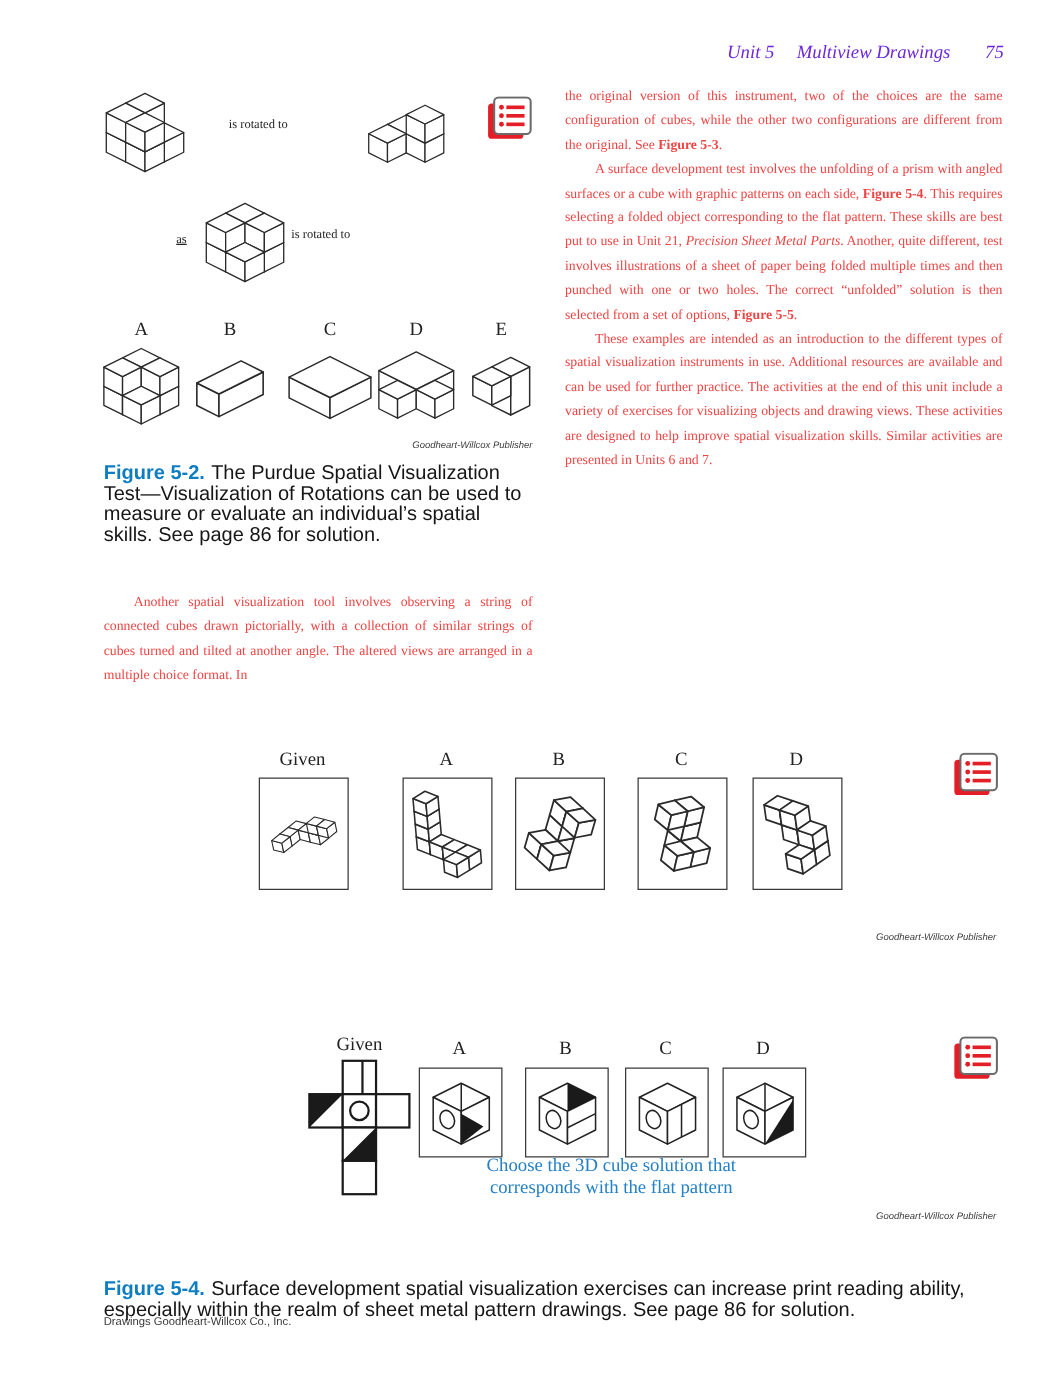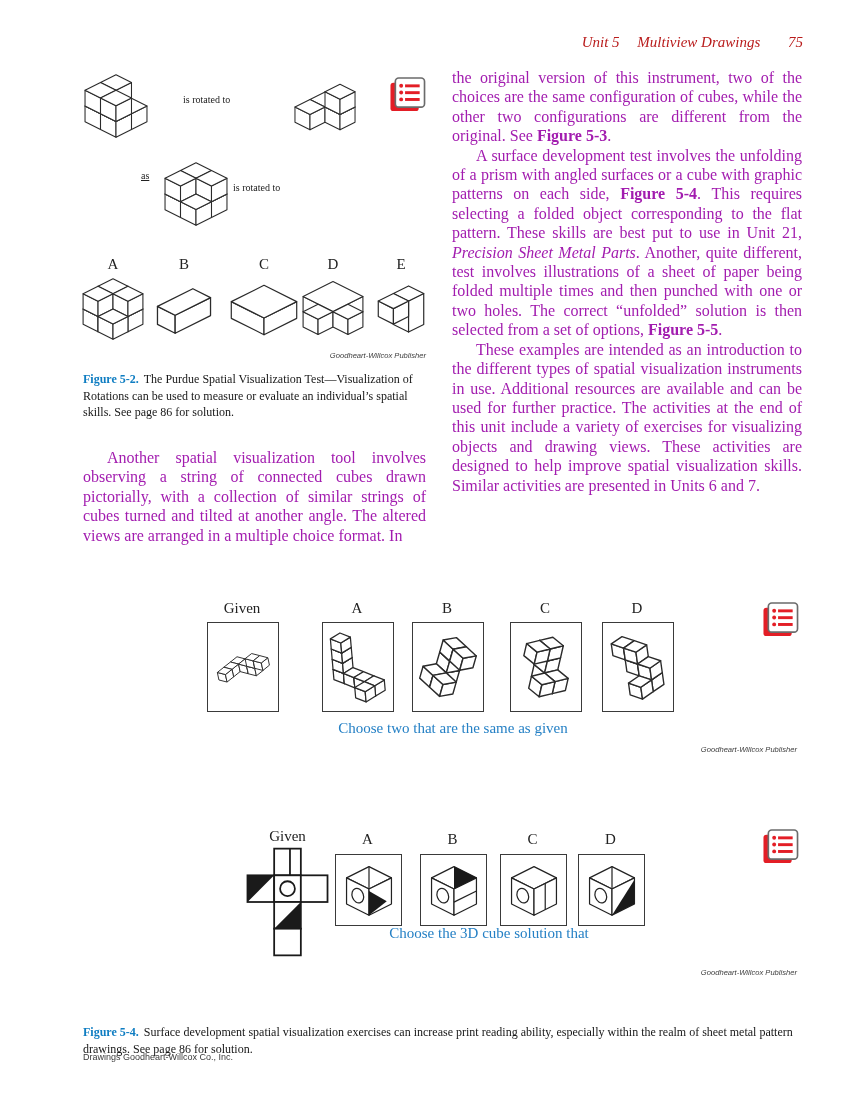--- a/index.html
+++ b/index.html
@@ -1,28 +1,28 @@
 <!DOCTYPE html>
 <html><head>
 <meta charset="utf-8">
 <style>
   html,body{margin:0;padding:0;background:#e9e9e9;}
   .page{position:relative;width:849px;height:1100px;background:#ffffff;margin:0 auto;
         font-family:"Liberation Serif",serif;color:#231f20;overflow:hidden;}
   .abs{position:absolute;}
   
-  .header{top:34px;right:46px;font-style:italic;font-size:15px;color:#b91c1c;}
+  .header{top:34px;right:46px;font-style:italic;font-size:15px;color:#6d28d9;}
   .header span{margin-left:14px;}
   .header .pgnum{margin-left:24px;}
   
-  .bodytext{font-size:16px;line-height:19.4px;text-align:justify;color:#a21caf;}
+  .bodytext{font-size:11px;line-height:19.4px;text-align:justify;color:#ef4444;}
   .bodytext p{margin:0;}
   .bodytext p.indent{text-indent:24px;}
   
-  .caption{font-family:Liberation Serif, serif;font-size:12px;line-height:16.6px;color:#161616;margin:0;}
+  .caption{font-family:Liberation Sans, sans-serif;font-size:16px;line-height:16.6px;color:#161616;margin:0;}
   .figlabel{color:#0f7dc2;font-weight:bold;margin-right:5px;}
   .credit{font-family:"Liberation Sans",sans-serif;font-style:italic;font-size:7.6px;color:#3d3d3d;text-align:right;}
   
   .optlabel{font-size:15px;color:#222;text-align:center;line-height:16px;}
   .blue{color:#2580c5;font-size:15px;line-height:17px;text-align:center;}
   .rotlabel{font-size:10px;color:#222;}
   
   .f3col{text-align:center;}
   .f3box{border:1.2px solid #3a3a3a;background:#fff;display:flex;align-items:center;justify-content:center;margin-top:6px;}
   .f4box{border:1.2px solid #3a3a3a;background:#fff;display:flex;align-items:center;justify-content:center;margin-top:7px;}
@@ -85,21 +85,21 @@
       <rect x="1" y="6" width="29" height="29" rx="3" fill="#e31e26"></rect>
       <rect x="6" y="1" width="30" height="30" rx="3.5" fill="#ffffff" stroke="#6b6b6b" stroke-width="1.7"></rect>
       <circle cx="12" cy="9" r="2" fill="#e31e26"></circle>
         <rect x="16" y="7.6" width="15" height="3" fill="#e31e26"></rect>
       <circle cx="12" cy="16" r="2" fill="#e31e26"></circle>
         <rect x="16" y="14.6" width="15" height="3" fill="#e31e26"></rect>
       <circle cx="12" cy="23" r="2" fill="#e31e26"></circle>
         <rect x="16" y="21.6" width="15" height="3" fill="#e31e26"></rect>
     </svg>
 
-    <div class="abs rotlabel" style="left:58px;top:100px;text-decoration:underline;">as</div>
+    <div class="abs rotlabel" style="left:58px;top:116px;text-decoration:underline;">as</div>
     <svg class="abs poly" style="left:80px;top:88px;width:66px;height:72px;" viewBox="-34.1 -34.74 68.2 68.84">
         <polygon points="-16.0,8.0 0.0,16.0 0.0,-0.3 -16.0,-8.3" fill="#fff" stroke="#2b2b2b" stroke-width="1.1" stroke-linejoin="round"></polygon>
         <polygon points="16.0,8.0 0.0,16.0 0.0,-0.3 16.0,-8.3" fill="#fff" stroke="#2b2b2b" stroke-width="1.1" stroke-linejoin="round"></polygon>
         <polygon points="0.0,-16.3 16.0,-8.3 0.0,-0.3 -16.0,-8.3" fill="#fff" stroke="#2b2b2b" stroke-width="1.1" stroke-linejoin="round"></polygon>
         <polygon points="-16.0,-8.3 0.0,-0.3 0.0,-16.6 -16.0,-24.6" fill="#fff" stroke="#2b2b2b" stroke-width="1.1" stroke-linejoin="round"></polygon>
         <polygon points="16.0,-8.3 0.0,-0.3 0.0,-16.6 16.0,-24.6" fill="#fff" stroke="#2b2b2b" stroke-width="1.1" stroke-linejoin="round"></polygon>
         <polygon points="0.0,-32.6 16.0,-24.6 0.0,-16.6 -16.0,-24.6" fill="#fff" stroke="#2b2b2b" stroke-width="1.1" stroke-linejoin="round"></polygon>
         <polygon points="0.0,16.0 16.0,24.0 16.0,7.7 0.0,-0.3" fill="#fff" stroke="#2b2b2b" stroke-width="1.1" stroke-linejoin="round"></polygon>
         <polygon points="32.0,16.0 16.0,24.0 16.0,7.7 32.0,-0.3" fill="#fff" stroke="#2b2b2b" stroke-width="1.1" stroke-linejoin="round"></polygon>
         <polygon points="16.0,-8.3 32.0,-0.3 16.0,7.7 0.0,-0.3" fill="#fff" stroke="#2b2b2b" stroke-width="1.1" stroke-linejoin="round"></polygon>
@@ -185,21 +185,21 @@
           <polygon points="-14.0,-21.6 0.0,-14.6 -14.0,-7.6 -28.0,-14.6" fill="#fff" stroke="#2b2b2b" stroke-width="1.1" stroke-linejoin="round"></polygon>
         </svg>
     </div>
 
     <div class="abs credit" style="left:0;top:281px;width:343px;">Goodheart-Willcox Publisher</div>
 
     <p class="abs caption" style="left:0;top:301px;width:343px;">
       <span class="figlabel">Figure 5-2.</span><span>The Purdue Spatial Visualization Test—Visualization of Rotations can be used to measure or evaluate an individual’s spatial skills. See page 86 for solution.</span>
     </p>
 
-    <div class="abs bodytext" style="left:0;top:378px;width:343px;">
+    <div class="abs bodytext" style="left:0;top:403px;width:343px;">
       <p class="indent">Another spatial visualization tool involves observing a string of connected cubes drawn pictorially, with a collection of similar strings of cubes turned and tilted at another angle. The altered views are arranged in a multiple choice format. In</p>
     </div>
   </div>
 
   <div class="abs bodytext" style="left:452px;top:68px;width:350px;">
     <p><span>the original version of this instrument, two of the choices are the same configuration of cubes, while the other two configurations are different from the original. See </span><span style="font-weight: bold;">Figure 5-3</span><span>.</span></p>
     <p class="indent"><span>A surface development test involves the unfolding of a prism with angled surfaces or a cube with graphic patterns on each side, </span><span style="font-weight: bold;">Figure 5-4</span><span>. This requires selecting a folded object corresponding to the flat pattern. These skills are best put to use in Unit 21, </span><span style="font-style: italic;">Precision Sheet Metal Parts</span><span>. Another, quite different, test involves illustrations of a sheet of paper being folded multiple times and then punched with one or two holes. The correct “unfolded” solution is then selected from a set of options, </span><span style="font-weight: bold;">Figure 5-5</span><span>.</span></p>
     <p class="indent"><span>These examples are intended as an introduction to the different types of spatial visualization instruments in use. Additional resources are available and can be used for further practice. The activities at the end of this unit include a variety of exercises for visualizing objects and drawing views. These activities are designed to help improve spatial visualization skills. Similar activities are presented in Units 6 and 7.</span></p>
   </div>
 
@@ -348,21 +348,20 @@
       <rect x="1" y="6" width="29" height="29" rx="3" fill="#e31e26"></rect>
       <rect x="6" y="1" width="30" height="30" rx="3.5" fill="#ffffff" stroke="#6b6b6b" stroke-width="1.7"></rect>
       <circle cx="12" cy="9" r="2" fill="#e31e26"></circle>
         <rect x="16" y="7.6" width="15" height="3" fill="#e31e26"></rect>
       <circle cx="12" cy="16" r="2" fill="#e31e26"></circle>
         <rect x="16" y="14.6" width="15" height="3" fill="#e31e26"></rect>
       <circle cx="12" cy="23" r="2" fill="#e31e26"></circle>
         <rect x="16" y="21.6" width="15" height="3" fill="#e31e26"></rect>
     </svg>
 
-    <div class="abs blue" style="left:170px;top:122px;width:400px;">Choose two that are the same as given</div>
     <div class="abs credit" style="left:0;top:147px;width:714px;">Goodheart-Willcox Publisher</div>
   </div>
 
   <div class="abs" style="left:83px;top:825px;width:722px;height:215px;">
 
     <div class="abs f3col" style="left:162px;top:3px;width:85px;">
       <div class="optlabel">Given</div>
       <svg viewBox="-1.5 -1.5 84 111" style="width:83px;height:110px;margin-top:3px;">
         <g fill="#fff" stroke="#1a1a1a" stroke-width="1.8">
           <rect x="27" y="0" width="27" height="27"></rect>
@@ -448,20 +447,21 @@
       <circle cx="12" cy="9" r="2" fill="#e31e26"></circle>
         <rect x="16" y="7.6" width="15" height="3" fill="#e31e26"></rect>
       <circle cx="12" cy="16" r="2" fill="#e31e26"></circle>
         <rect x="16" y="14.6" width="15" height="3" fill="#e31e26"></rect>
       <circle cx="12" cy="23" r="2" fill="#e31e26"></circle>
         <rect x="16" y="21.6" width="15" height="3" fill="#e31e26"></rect>
     </svg>
 
     <div class="abs blue" style="left:256px;top:100px;width:300px;">
       <div>Choose the 3D cube solution that</div>
+      <div>corresponds with the flat pattern</div>
     </div>
     <div class="abs credit" style="left:0;top:143px;width:714px;">Goodheart-Willcox Publisher</div>
     <p class="abs caption" style="left:0;top:163px;width:722px;margin-top:36px;">
       <span class="figlabel">Figure 5-4.</span><span>Surface development spatial visualization exercises can increase print reading ability, especially within the realm of sheet metal pattern drawings. See page 86 for solution.</span>
     </p>
   </div>
 
   <div class="abs footer">Drawings Goodheart-Willcox Co., Inc.</div>
 
 </div>

